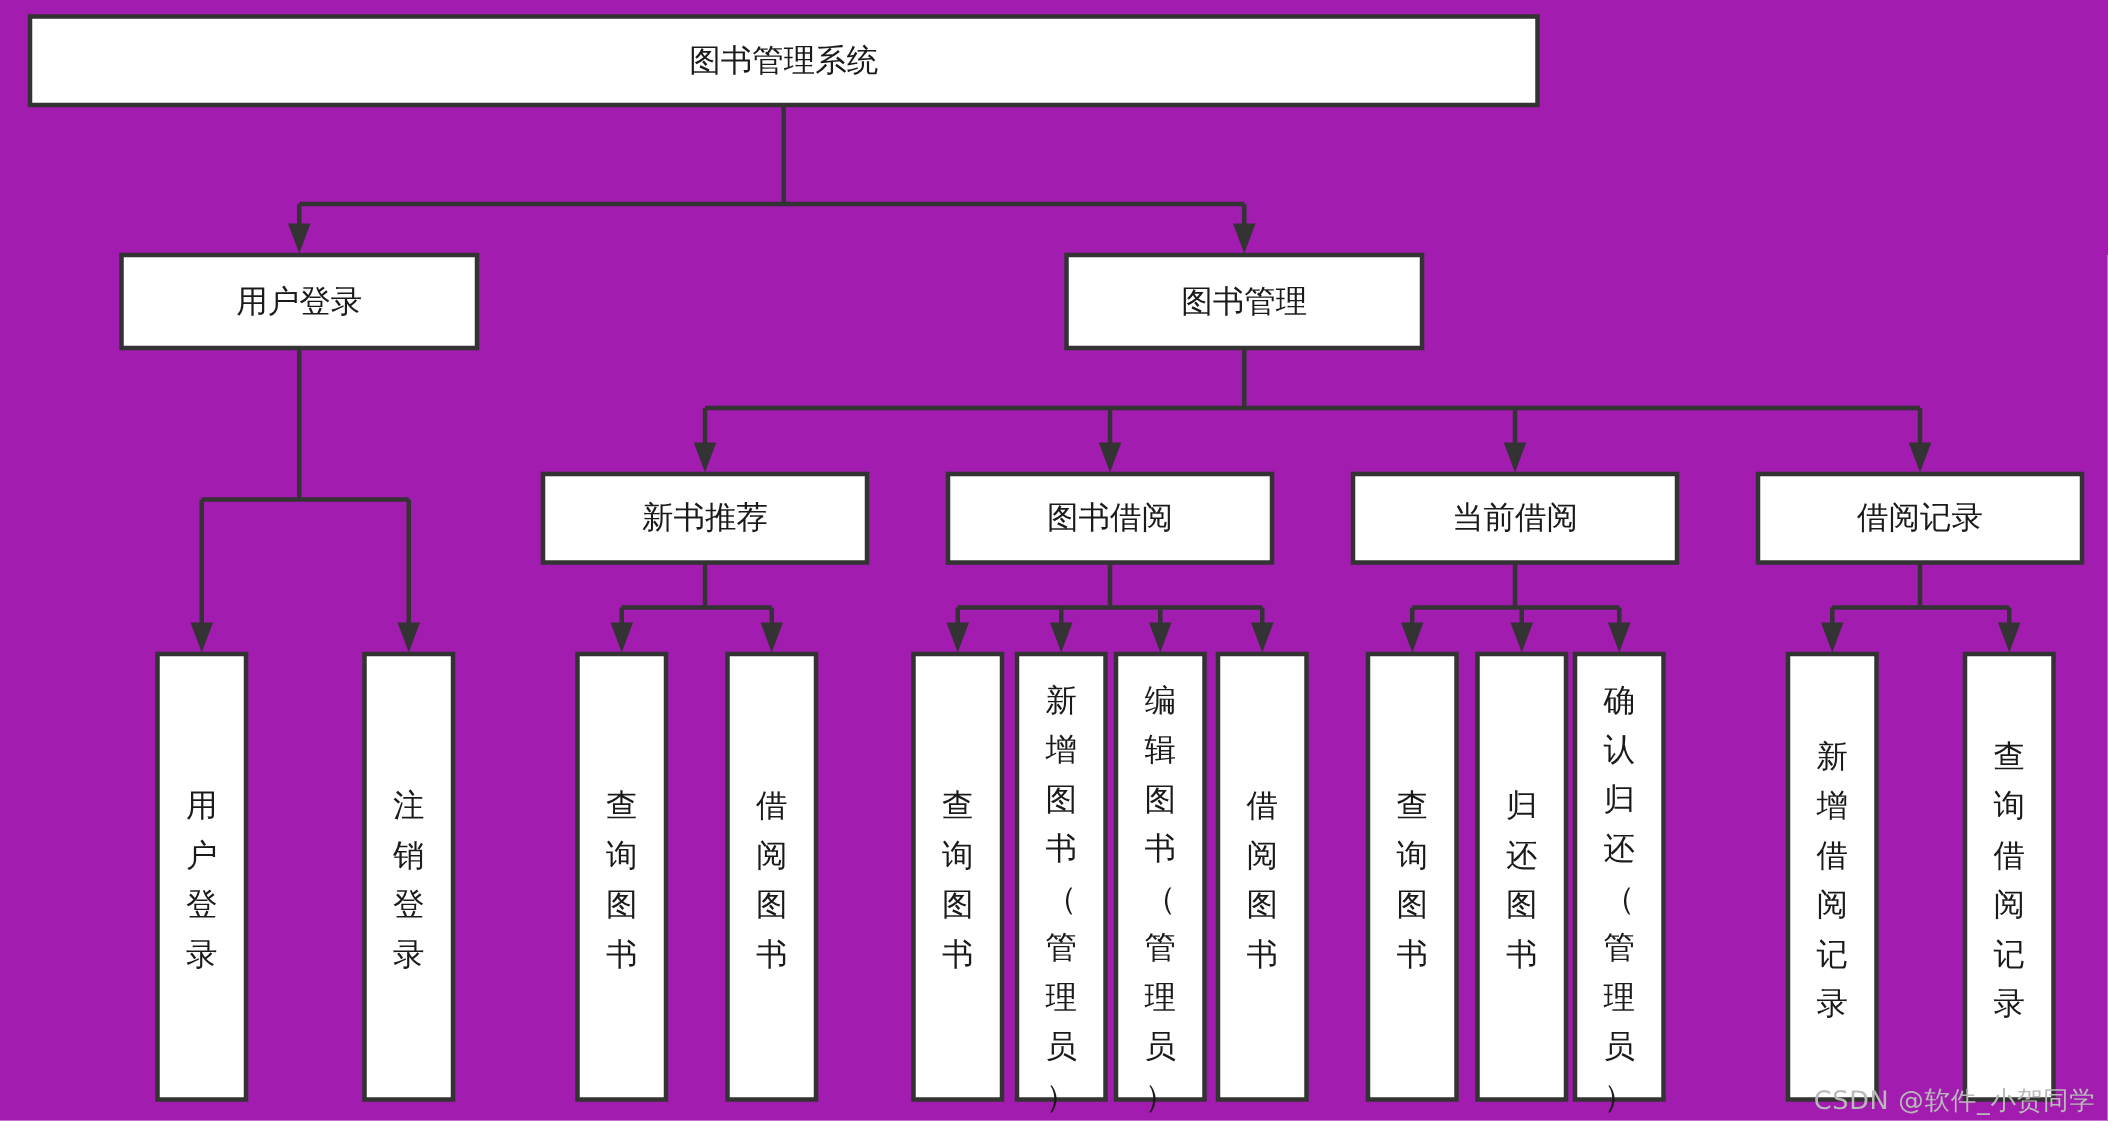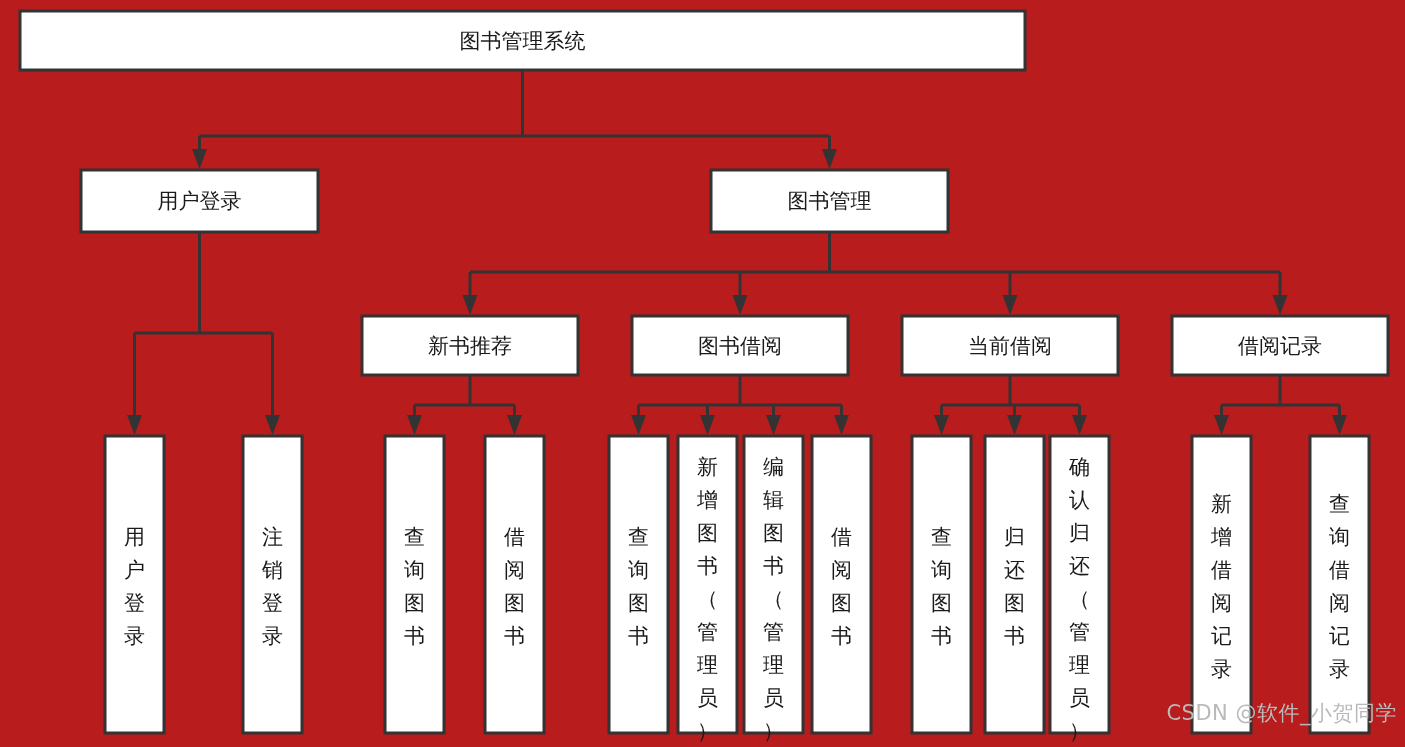--- a/index.html
+++ b/index.html
@@ -10,21 +10,21 @@
   body {
     width: 1405px;
     height: 747px;
     font-family: "DejaVu Sans", "Liberation Sans", sans-serif;
     overflow: hidden;
   }
   #diagram-root {
     position: relative;
     width: 1405px;
     height: 747px;
-    background: #b91c1c;
+    background: #a21caf;
   }
   svg.flow {
     position: absolute;
     left: 0;
     top: 0;
     width: 1405px;
     height: 747px;
     display: block;
   }
   .node-box {
@@ -54,23 +54,23 @@
   }
   .node-label-v {
     font-family: "DejaVu Sans", "Liberation Sans", sans-serif;
     font-size: 21px;
     fill: #1a1a1a;
     text-anchor: middle;
   }
   .watermark {
     position: absolute;
     right: 8px;
-    bottom: 20px;
-    font-family: "DejaVu Sans", "Liberation Sans", sans-serif;
-    font-size: 21px;
+    bottom: 2px;
+    font-family: "DejaVu Sans", "Liberation Sans", sans-serif;
+    font-size: 17px;
     color: #b9b9b9;
     white-space: nowrap;
     letter-spacing: 0.5px;
     pointer-events: none;
   }
 </style>
 </head>
 <body>
 
 <div id="diagram-root">

